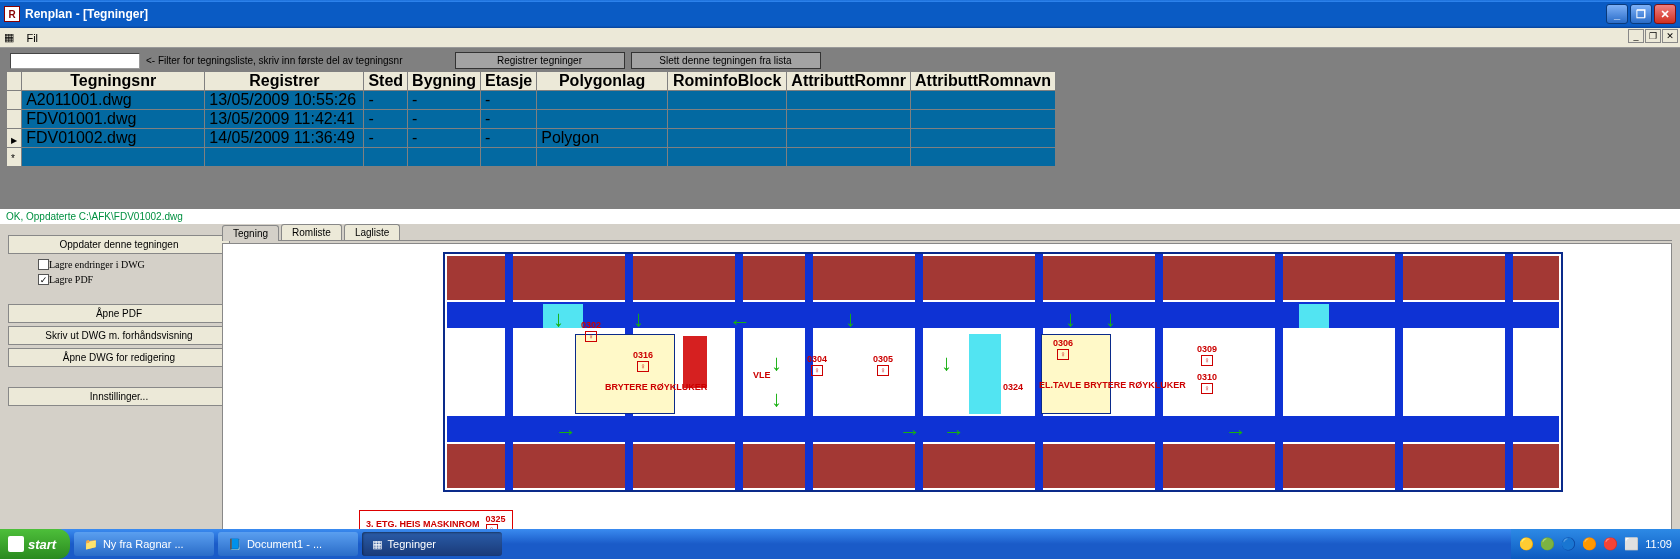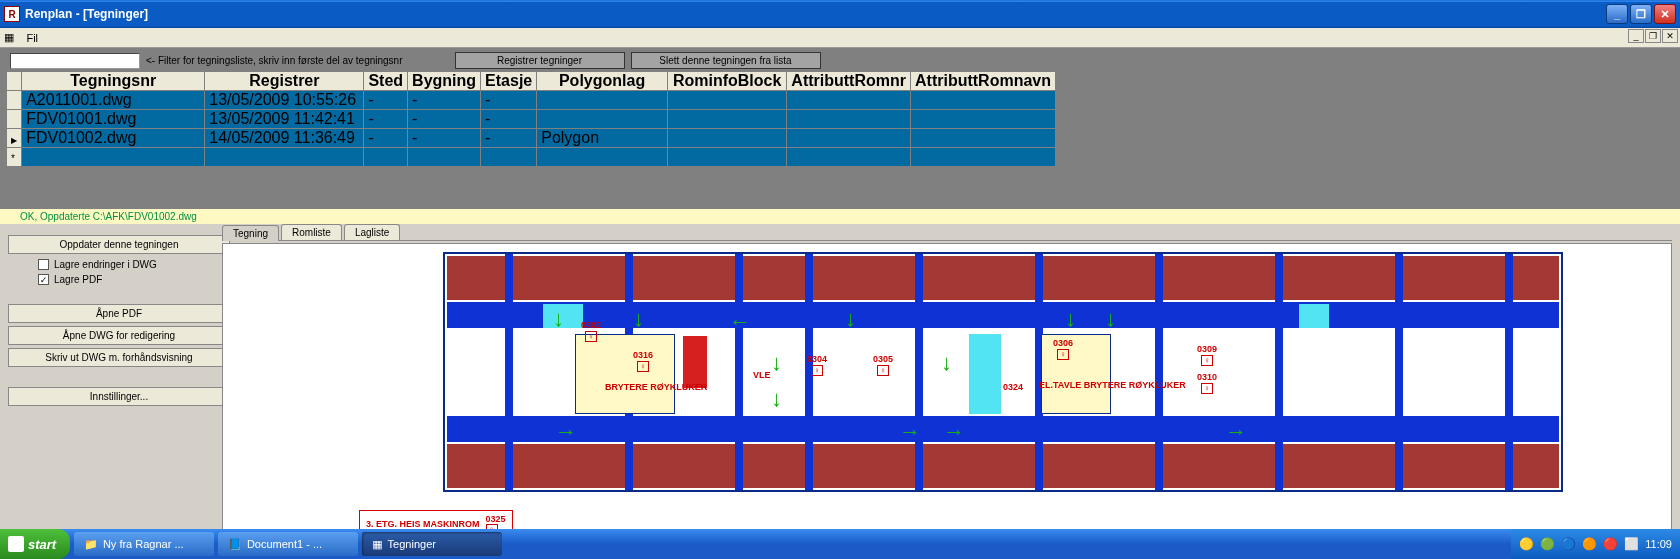--- a/index.html
+++ b/index.html
@@ -27,27 +27,27 @@
   .flat-btn { background:#a3a3a3; border:1px solid #333; padding:1px 8px; min-width:170px; text-align:center; font-size:10px; cursor:pointer; height:17px; }
 
   table.grid { border-collapse: collapse; background:#0369a1; font-size:16px; width:1050px; margin-left:4px; }
   table.grid th, table.grid td { border:1px solid #808080; padding:0 4px; height:14px; text-align:left; white-space:nowrap; }
   table.grid th { background:#ece9d8; font-weight:bold; text-align:center; }
   .rowhead { width:14px; background:#ece9d8; text-align:center; }
   .rowhead.sel::before { content:"▶"; font-size:8px; }
   .rowhead.star::before { content:"*"; font-size:10px; }
 
   
-  .status1 { color:#009040; font-size:10px; padding:2px 20px; background:#fef9c3; }
+  .status1 { color:#009040; font-size:10px; padding:2px 6px; background:#ffffff; }
 
   
   .content { display:flex; background:#d4d0c8; }
   .sidebar { width:222px; padding:8px; }
   .side-btn { display:block; width:222px; margin:3px 0; padding:3px 6px; background:#ece9d8; border:1px solid #888; text-align:center; font-size:10px; cursor:pointer; }
-  .chk-row { display:flex; align-items:center; gap:5px; padding:2px 4px 2px 30px; font-size:10px; }
+  .chk-row { display:flex; align-items:center; padding:2px 4px 2px 30px; font-size:10px;font-family:Liberation Serif, serif; }
   .chk { width:11px; height:11px; border:1px solid #555; background:#fff; display:inline-flex; align-items:center; justify-content:center; font-size:9px; }
 
   .tabs-area { flex:1; padding:0 8px 4px 0; }
   .tabs-row { display:flex; border-bottom:1px solid #888; }
   .tab { padding:2px 10px; border:1px solid #888; border-bottom:none; background:#ece9d8; font-size:10px; margin-right:2px; cursor:pointer; border-radius:3px 3px 0 0; }
   .tab.active { background:#d4d0c8; position:relative; top:1px; }
 
   .drawing-box { border:1px solid #888; background:#fff; height:300px; margin-top:2px; padding:8px 8px 6px 120px; position:relative; }
 
   
@@ -187,22 +187,22 @@
     <div class="chk-row">
       <span class="chk"></span>
       <span>Lagre endringer i DWG</span>
     </div>
     <div class="chk-row">
       <span class="chk">✓</span>
       <span>Lagre PDF</span>
     </div>
     <div style="height:14px"></div>
     <button class="side-btn">Åpne PDF</button>
+    <button class="side-btn">Skriv ut  DWG  m. forhåndsvisning</button>
     <button class="side-btn">Åpne DWG for redigering</button>
-    <button class="side-btn">Skriv ut  DWG  m. forhåndsvisning</button>
     <div style="height:14px"></div>
     <button class="side-btn">Innstillinger...</button>
   </div>
 
   <div class="tabs-area">
     <div class="tabs-row">
       <div class="tab active">Tegning</div>
       <div class="tab">Romliste</div>
       <div class="tab">Lagliste</div>
     </div>

